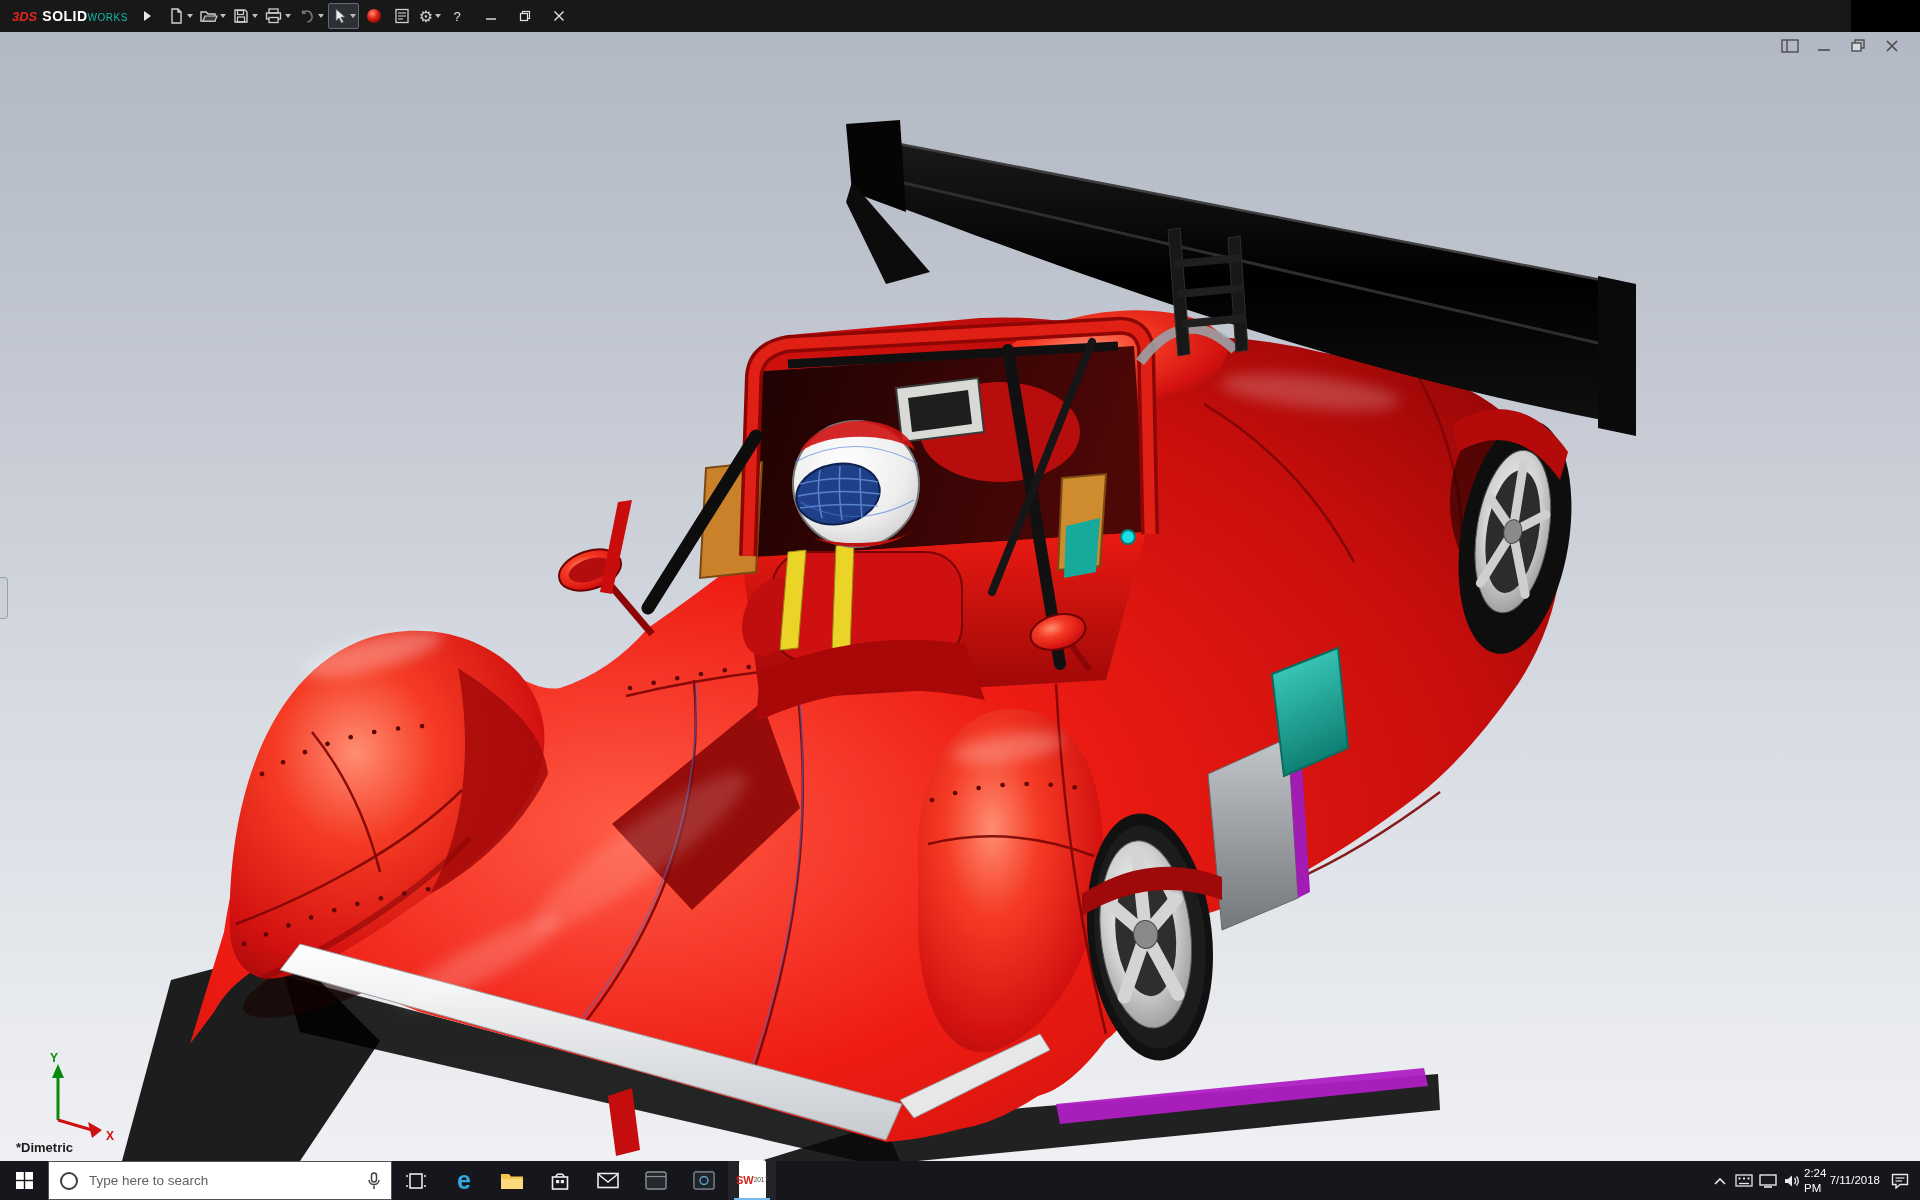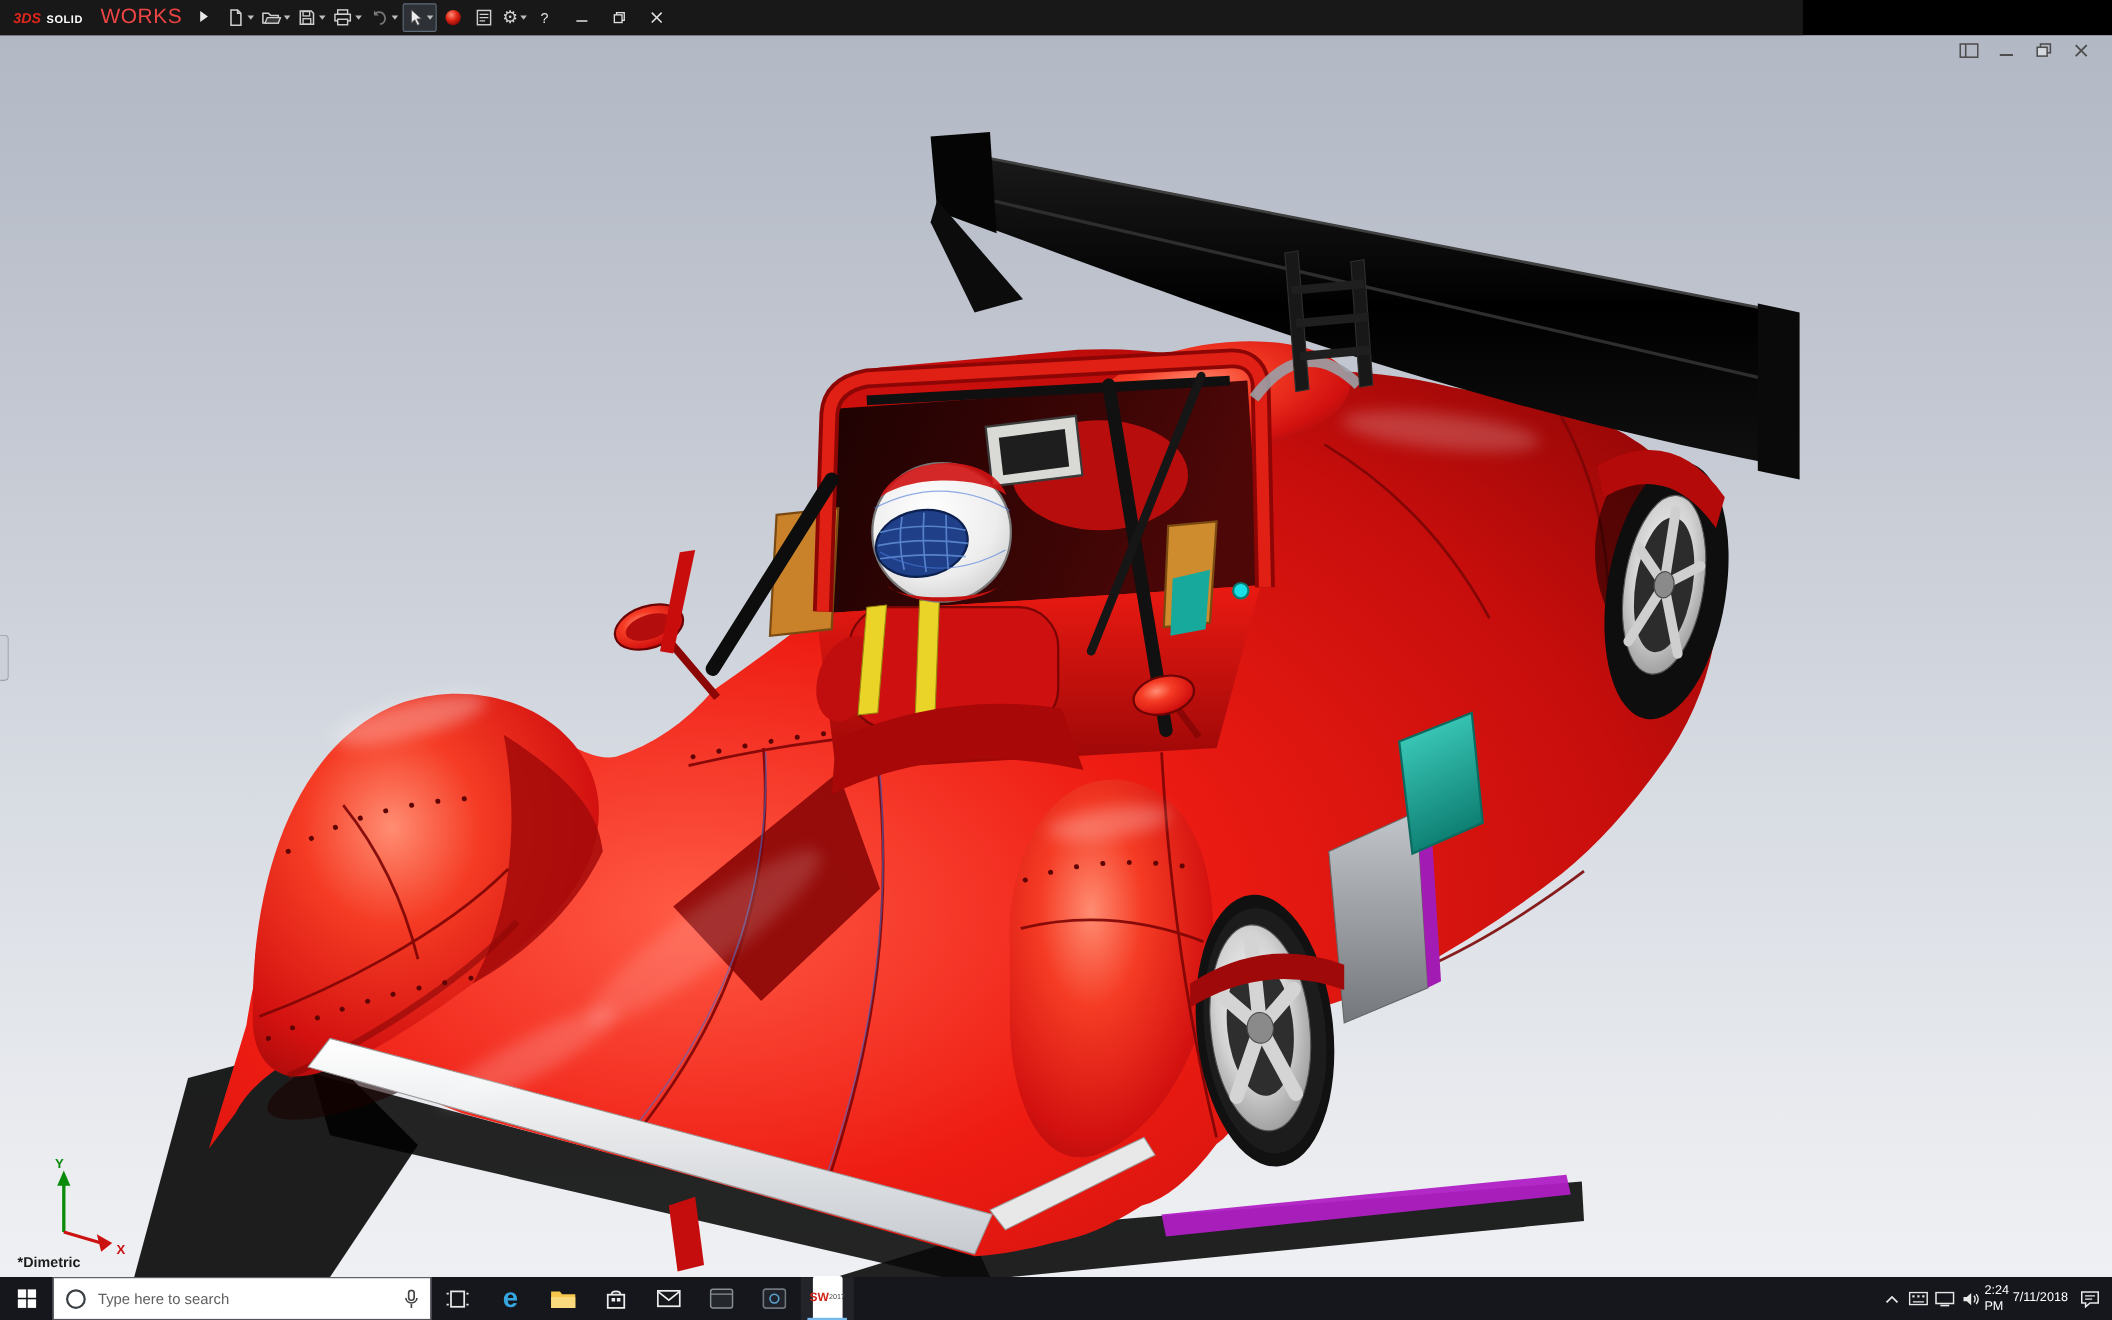--- a/index.html
+++ b/index.html
@@ -1,25 +1,25 @@
 <!DOCTYPE html>
 <html><head>
 <meta charset="utf-8">
 <style>
   * { margin:0; padding:0; box-sizing:border-box; user-select:none; }
   html,body { width:1920px; height:1200px; overflow:hidden; background:#000;
     font-family:"Liberation Sans", sans-serif; }
 
   
-  .titlebar { position:absolute; top:0; left:0; width:1639px; height:32px;
+  .titlebar { position:absolute; top:0; left:0; width:1851px; height:32px;
     background:#181818; display:flex; align-items:center; color:#ddd; z-index:30; }
   .brand { display:flex; align-items:baseline; padding-left:12px; white-space:nowrap; }
   .logo-mark { color:#e1261c; font-weight:bold; font-style:italic; font-size:13px; margin-right:5px; }
-  .brand-solid { color:#fff; font-weight:bold; font-size:10px; letter-spacing:.5px; }
-  .brand-works { color:#ef4444; font-size:19px; letter-spacing:.5px;margin-left:16px; }
+  .brand-solid { color:#fff; font-weight:bold; font-size:14px; letter-spacing:.5px; }
+  .brand-works { color:#14b8a6; font-size:10px; letter-spacing:.5px; }
   .flyout { margin:0 14px 0 16px; display:inline-block; }
   .flyout .tri { display:inline-block; width:0; height:0;
     border-left:7px solid #e8e8e8; border-top:5px solid transparent; border-bottom:5px solid transparent; }
   .toolbar { display:flex; align-items:center; gap:2px; }
   .tbtn { background:transparent; border:none; color:#cfcfcf; height:26px; min-width:26px;
     display:flex; align-items:center; justify-content:center; padding:0 2px; cursor:default; }
   .tbtn.active { border:1px solid #5f6b78; background:#2d3136; border-radius:2px; }
   .dd { display:inline-block; width:0; height:0; margin-left:2px;
     border-top:4px solid #bdbdbd; border-left:3.5px solid transparent; border-right:3.5px solid transparent; }
   .gear-glyph { font-size:16px; color:#cfcfcf; }

